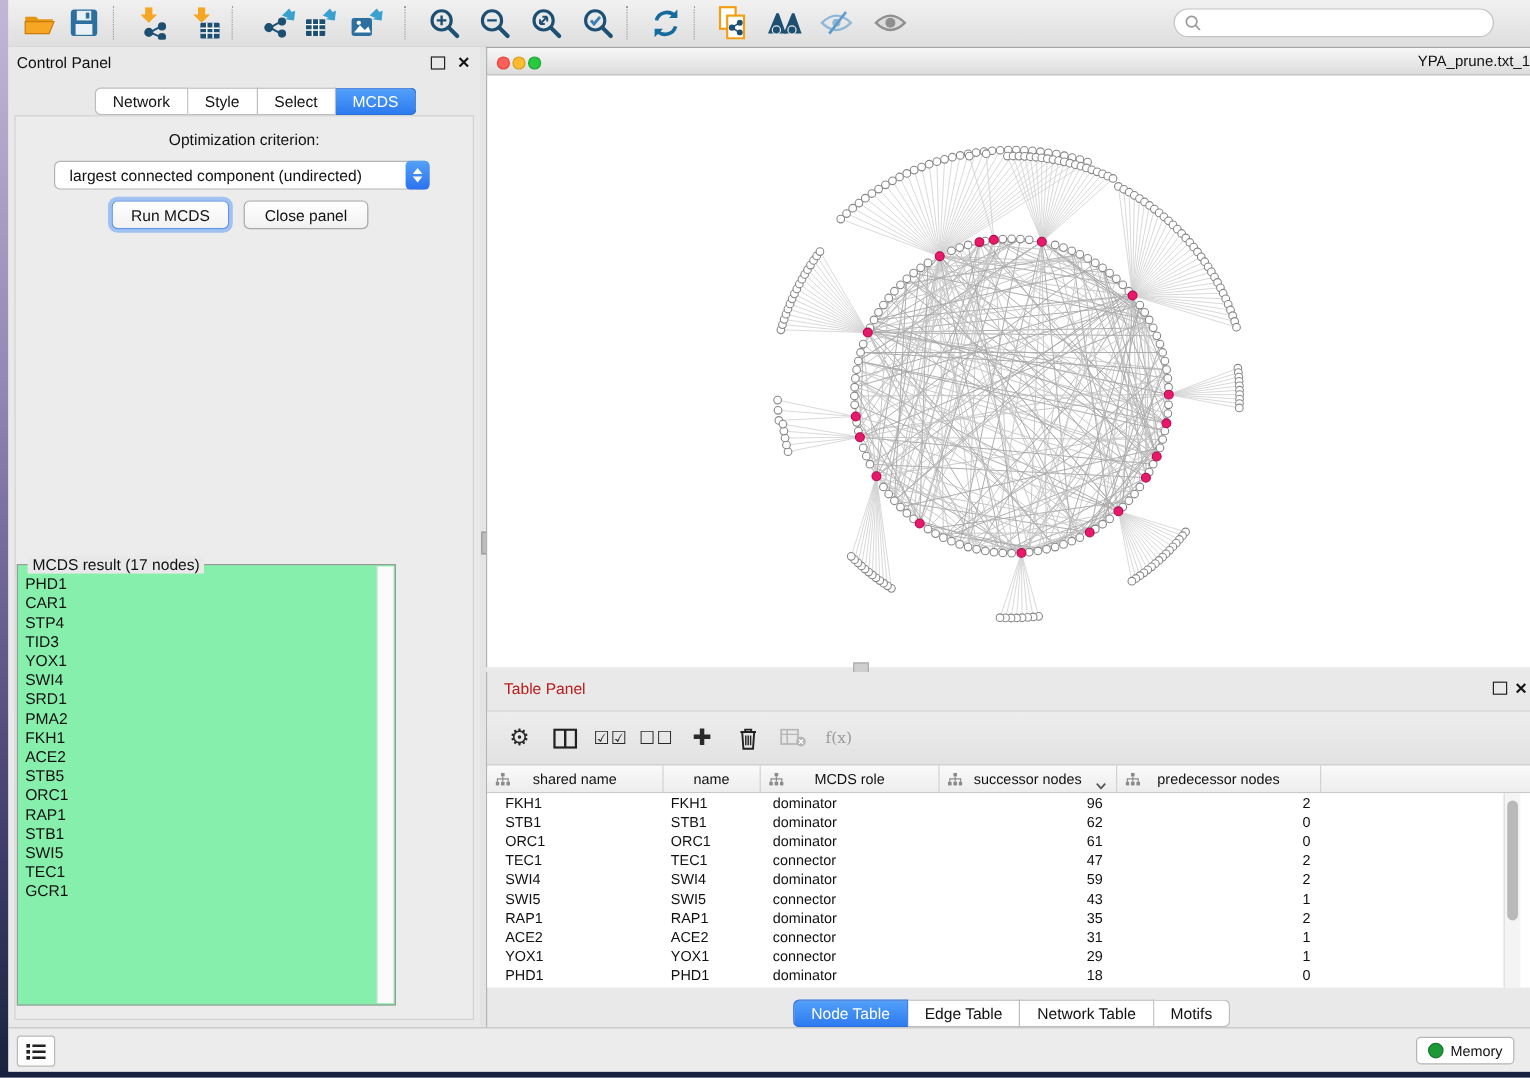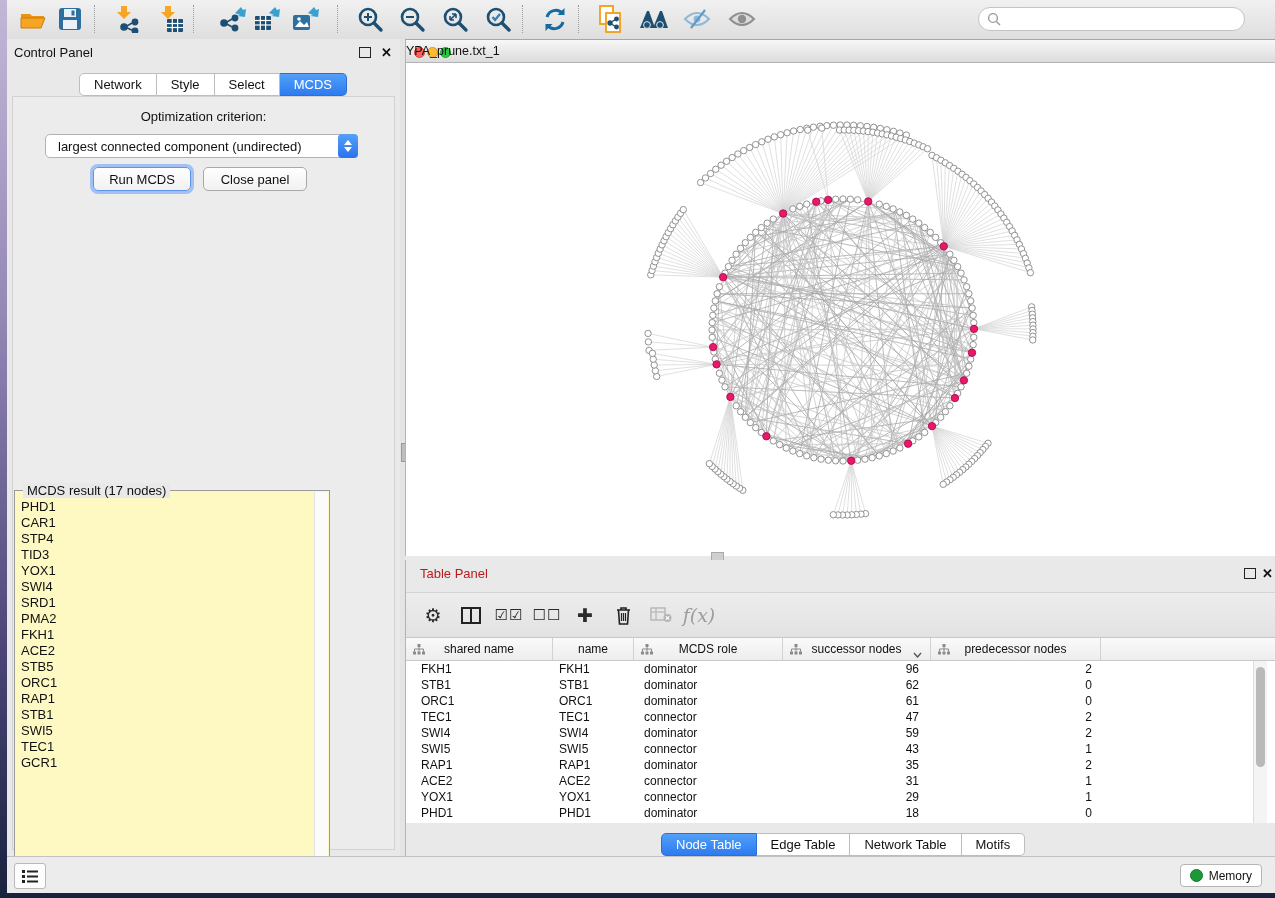--- a/index.html
+++ b/index.html
@@ -35,46 +35,46 @@
   .dropdown{position:absolute;left:38px;top:95px;width:313px;height:24px;background:#fff;border:1px solid #b3b3b3;
     border-radius:5px;display:flex;align-items:center;box-sizing:border-box}
   .dropdown .dd-text{flex:1;font-size:13px;color:#111;padding-left:12px;white-space:nowrap;overflow:hidden}
   .dd-step{width:20px;height:24px;margin-right:-1px;border-radius:4px;background:linear-gradient(#54a1f9,#2c72ee);
     display:flex;flex-direction:column;align-items:center;justify-content:center;gap:2px}
   .tri-up{width:0;height:0;border-left:4px solid transparent;border-right:4px solid transparent;border-bottom:5px solid #fff}
   .tri-dn{width:0;height:0;border-left:4px solid transparent;border-right:4px solid transparent;border-top:5px solid #fff}
   .btn{position:absolute;height:24px;background:linear-gradient(#ffffff,#f1f1f1);border:1px solid #a9a9a9;border-radius:5px;
     font-size:13px;color:#111;display:flex;align-items:center;justify-content:center;box-sizing:border-box}
   .btn.focused{box-shadow:0 0 0 3px rgba(110,165,245,.6);border-color:#5b94e8}
-  .fieldset{position:absolute;left:7px;top:451px;width:316px;height:368px;border:1px solid #9a9a9a;background:#fef9c3;box-sizing:border-box}
+  .fieldset{position:absolute;left:7px;top:431px;width:316px;height:368px;border:1px solid #9a9a9a;background:#86efac;box-sizing:border-box}
   .fieldset .legend{position:absolute;top:-8px;left:8px;background:#e9e9e9;padding:0 4px;font-size:13px;color:#111}
   .mcds-list{margin:0;padding:8px 0 0 6px;list-style:none;font-size:13px;color:#111}
   .mcds-list li{height:16px;line-height:16px}
   .fs-scroll{position:absolute;right:1px;top:1px;bottom:1px;width:13px;background:#fbfbfb;border-left:1px solid #e2e2e2}
 
   
   .v-divider{position:absolute;left:393px;top:39px;width:5px;height:817px;background:#e4e4e4}
   .v-handle{position:absolute;left:394px;top:443px;width:9px;height:17px;background:#bdbdbd;border:1px solid #9a9a9a}
   .h-handle{position:absolute;left:704px;top:552px;width:11px;height:8px;background:#cfcfcf;border:1px solid #aaa}
 
   
   .net-titlebar{position:absolute;left:398px;top:40px;width:870px;height:23px;box-sizing:border-box;
     background:linear-gradient(#f7f7f7,#dcdcdc);border-bottom:1px solid #b3b3b3;border-left:1px solid #b3b3b3}
   .traffic{position:absolute;top:7px;width:9px;height:9px;border-radius:50%}
-  .net-title{position:absolute;left:0;top:4px;width:100%;text-align:left;font-size:12.5px;color:#111}
+  .net-title{position:absolute;left:0;top:4px;width:100%;text-align:right;font-size:12.5px;color:#111}
   .net-view{position:absolute;left:398px;top:63px;width:870px;height:493px;background:#fff;border-left:1px solid #b3b3b3;box-sizing:border-box;overflow:hidden}
 
   
   .table-panel{position:absolute;left:398px;top:560px;width:870px;height:296px;background:#e9e9e9;border-left:1px solid #b3b3b3;box-sizing:border-box}
   .tp-title{position:absolute;left:14px;top:6px;font-size:13px;color:#b91c1c}
   .tp-toolbar{position:absolute;left:0;top:32px;width:100%;height:44px;background:linear-gradient(#ededed,#e2e2e2);
     border-top:1px solid #d4d4d4;border-bottom:1px solid #c6c6c6;display:flex;align-items:center}
   .tp-ic{width:38px;display:flex;align-items:center;justify-content:center;font-size:19px;color:#2a2a2a}
   .glyph2{letter-spacing:1px;font-size:15px}
-  .fx{font-family:"DejaVu Serif",serif;font-style:italic;font-size:19px;color:#9c9c9c}
+  .fx{font-family:"DejaVu Serif",serif;font-size:13px;color:#9c9c9c}
   .tbl-header{position:absolute;left:0;top:78px;width:100%;height:23px;display:flex;
     background:linear-gradient(#fafafa,#ededed);border-bottom:1px solid #c9c9c9;box-sizing:border-box}
   .th{position:relative;height:100%;border-right:1px solid #d2d2d2;display:flex;align-items:center;justify-content:center;
     font-size:12px;color:#111;box-sizing:border-box}
   .th .tree{position:absolute;left:7px;top:6px}
   .th .chev{position:absolute;right:8px;top:9px}
   .tbl-body{position:absolute;left:0;top:101px;width:100%;height:162px;background:#fff}
   .tr{display:flex;height:16px;line-height:16px;font-size:12px;color:#111}
   .td{box-sizing:border-box;overflow:hidden;white-space:nowrap}
   .td.num{text-align:right}

